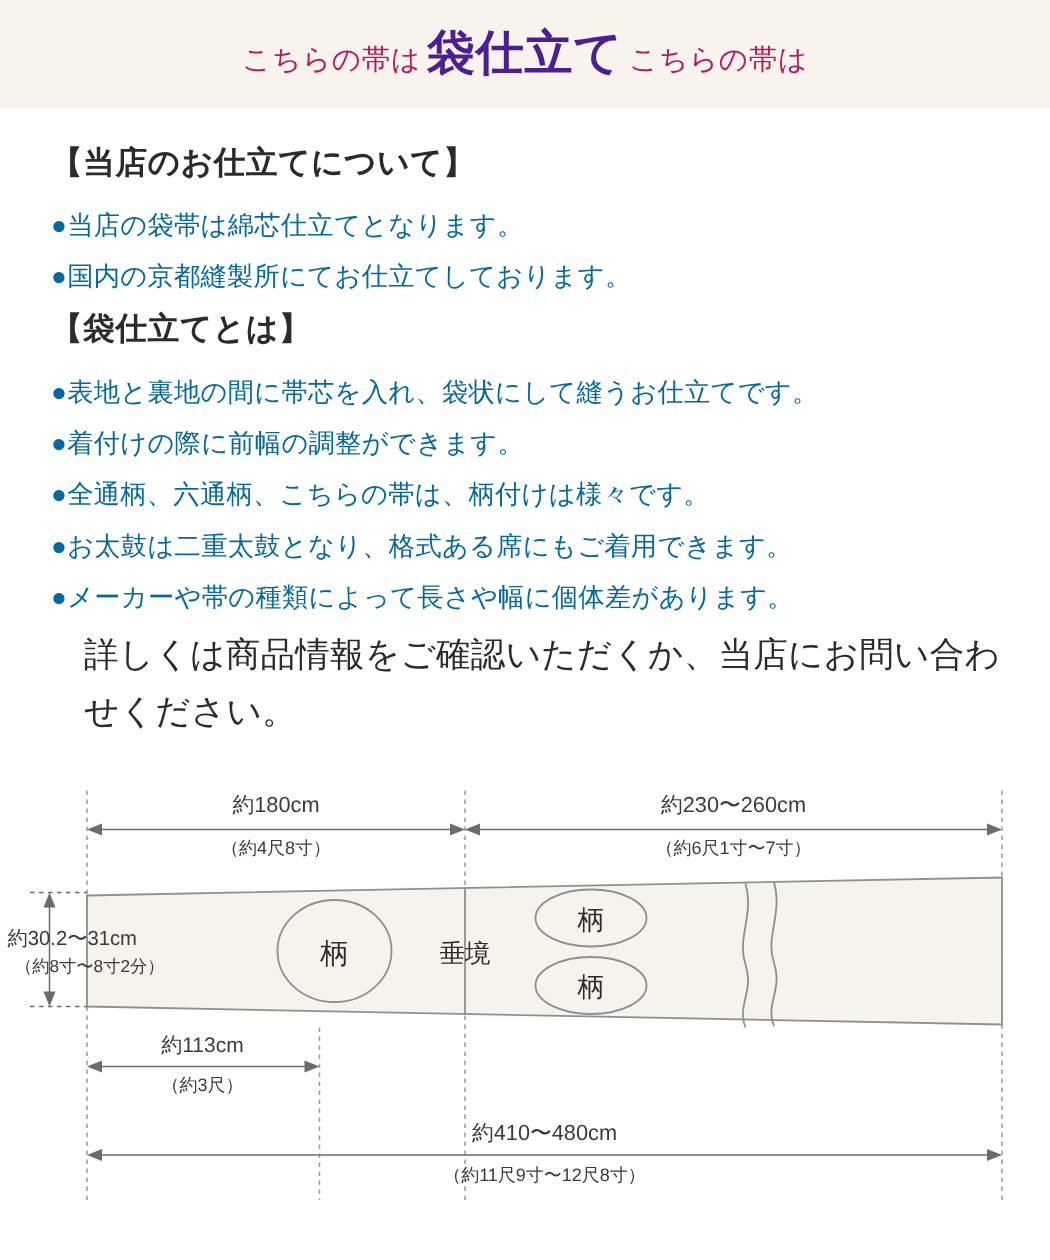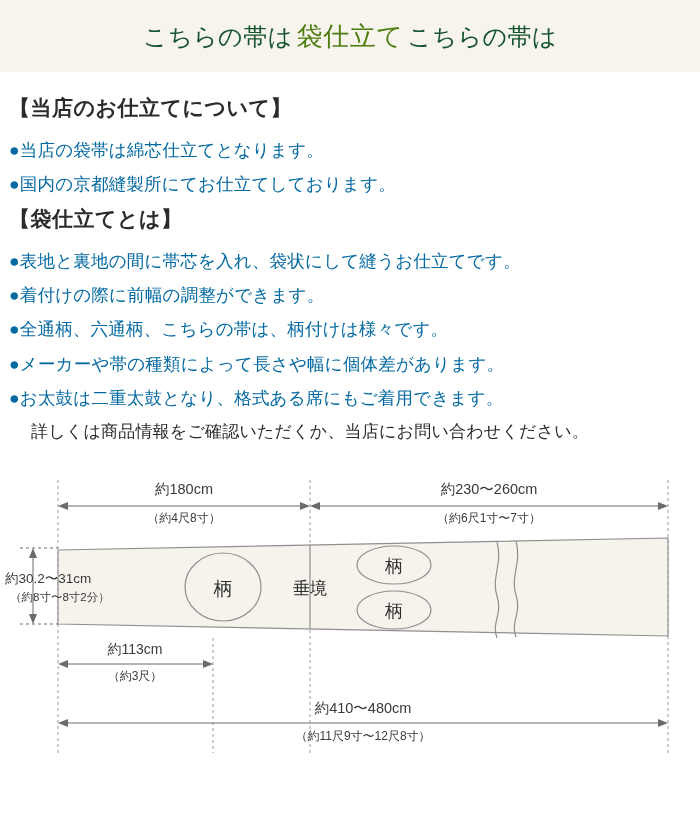--- a/index.html
+++ b/index.html
@@ -27,53 +27,53 @@
     box-sizing: border-box;
   }
   .header-title {
     font-size: 23px;
     letter-spacing: 0.5px;
     white-space: nowrap;
     display: flex;
     align-items: baseline;
   }
   .header-title .plain {
-    font-size: 24px;
-    color: #14532d;
+    font-size: 19px;
+    color: #be185d;
   }
   .header-title .accent {
-    font-size: 26px;
-    font-weight: normal;
-    color: #4d7c0f;
+    font-size: 32px;
+    font-weight: bold;
+    color: #4c1d95;
     padding: 0 4px;
   }
 
   
   .content {
-    padding: 22px 18px 0 9px;
+    padding: 22px 18px 0 34px;
     box-sizing: border-box;
   }
   .section-heading {
     font-size: 21px;
     font-weight: bold;
     color: #2b2b2b;
     margin: 0 0 14px 0;
     letter-spacing: 0.5px;
   }
   .section-heading.second {
   }
   .bullet-line {
     font-size: 17.5px;
     line-height: 1.62;
     margin: 0 0 6px 0;
     letter-spacing: 0.2px;
     color: #0369a1;
   }
   .sub-line {
-    font-size: 17px;
+    font-size: 23px;
     line-height: 1.62;
     margin: 0 0 6px 0;
     padding-left: 22px;
     letter-spacing: 0.2px;
     font-family: Liberation Serif, serif;
   }
 
   
   .diagram-wrap {
     position: relative;
@@ -103,22 +103,22 @@
 <div class="content">
 
   <h2 class="section-heading">【当店のお仕立てについて】</h2>
   <p class="bullet-line">●当店の袋帯は綿芯仕立てとなります。</p>
   <p class="bullet-line">●国内の京都縫製所にてお仕立てしております。</p>
 
   <h2 class="section-heading second">【袋仕立てとは】</h2>
   <p class="bullet-line">●表地と裏地の間に帯芯を入れ、袋状にして縫うお仕立てです。</p>
   <p class="bullet-line">●着付けの際に前幅の調整ができます。</p>
   <p class="bullet-line">●全通柄、六通柄、こちらの帯は、柄付けは様々です。</p>
+  <p class="bullet-line">●お太鼓は二重太鼓となり、格式ある席にもご着用できます。</p>
   <p class="bullet-line">●メーカーや帯の種類によって長さや幅に個体差があります。</p>
-  <p class="bullet-line">●お太鼓は二重太鼓となり、格式ある席にもご着用できます。</p>
   <p class="sub-line">詳しくは商品情報をご確認いただくか、当店にお問い合わせください。</p>
 
 </div>
 
 <div class="diagram-wrap">
   <svg width="700" height="295" viewBox="0 0 700 295" xmlns="http://www.w3.org/2000/svg">
 
     <g stroke="#9a9a9a" stroke-width="1" stroke-dasharray="3,3">
       <line x1="58" y1="12" x2="58" y2="285"></line>
       <line x1="310" y1="12" x2="310" y2="285"></line>

